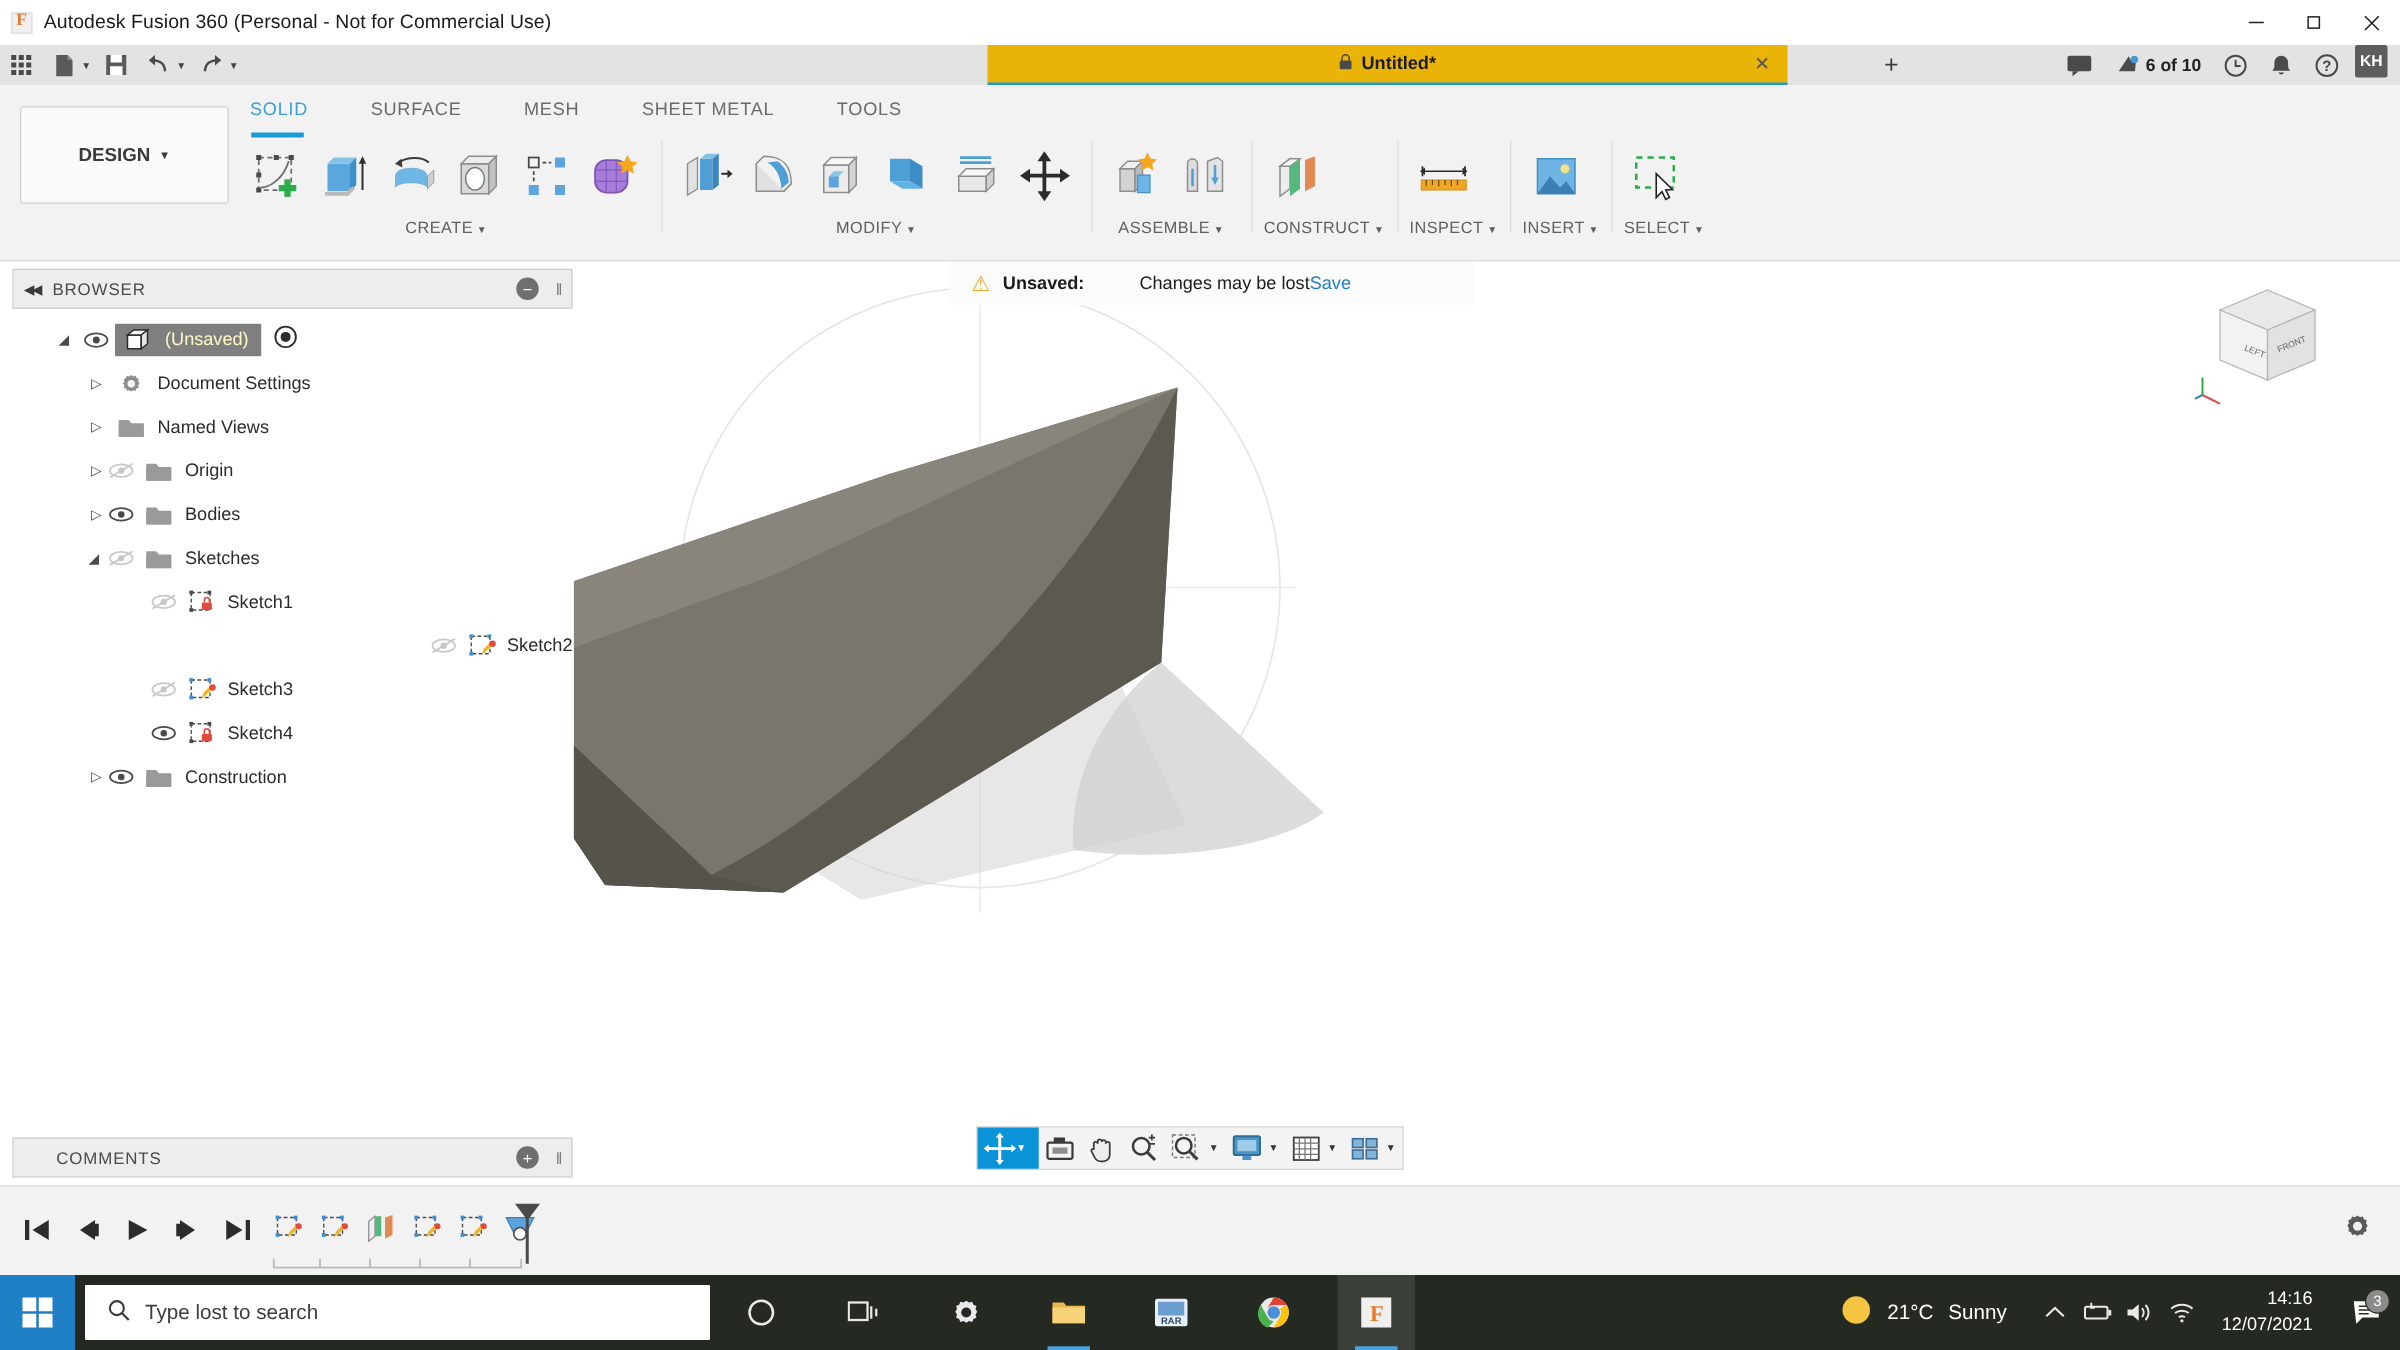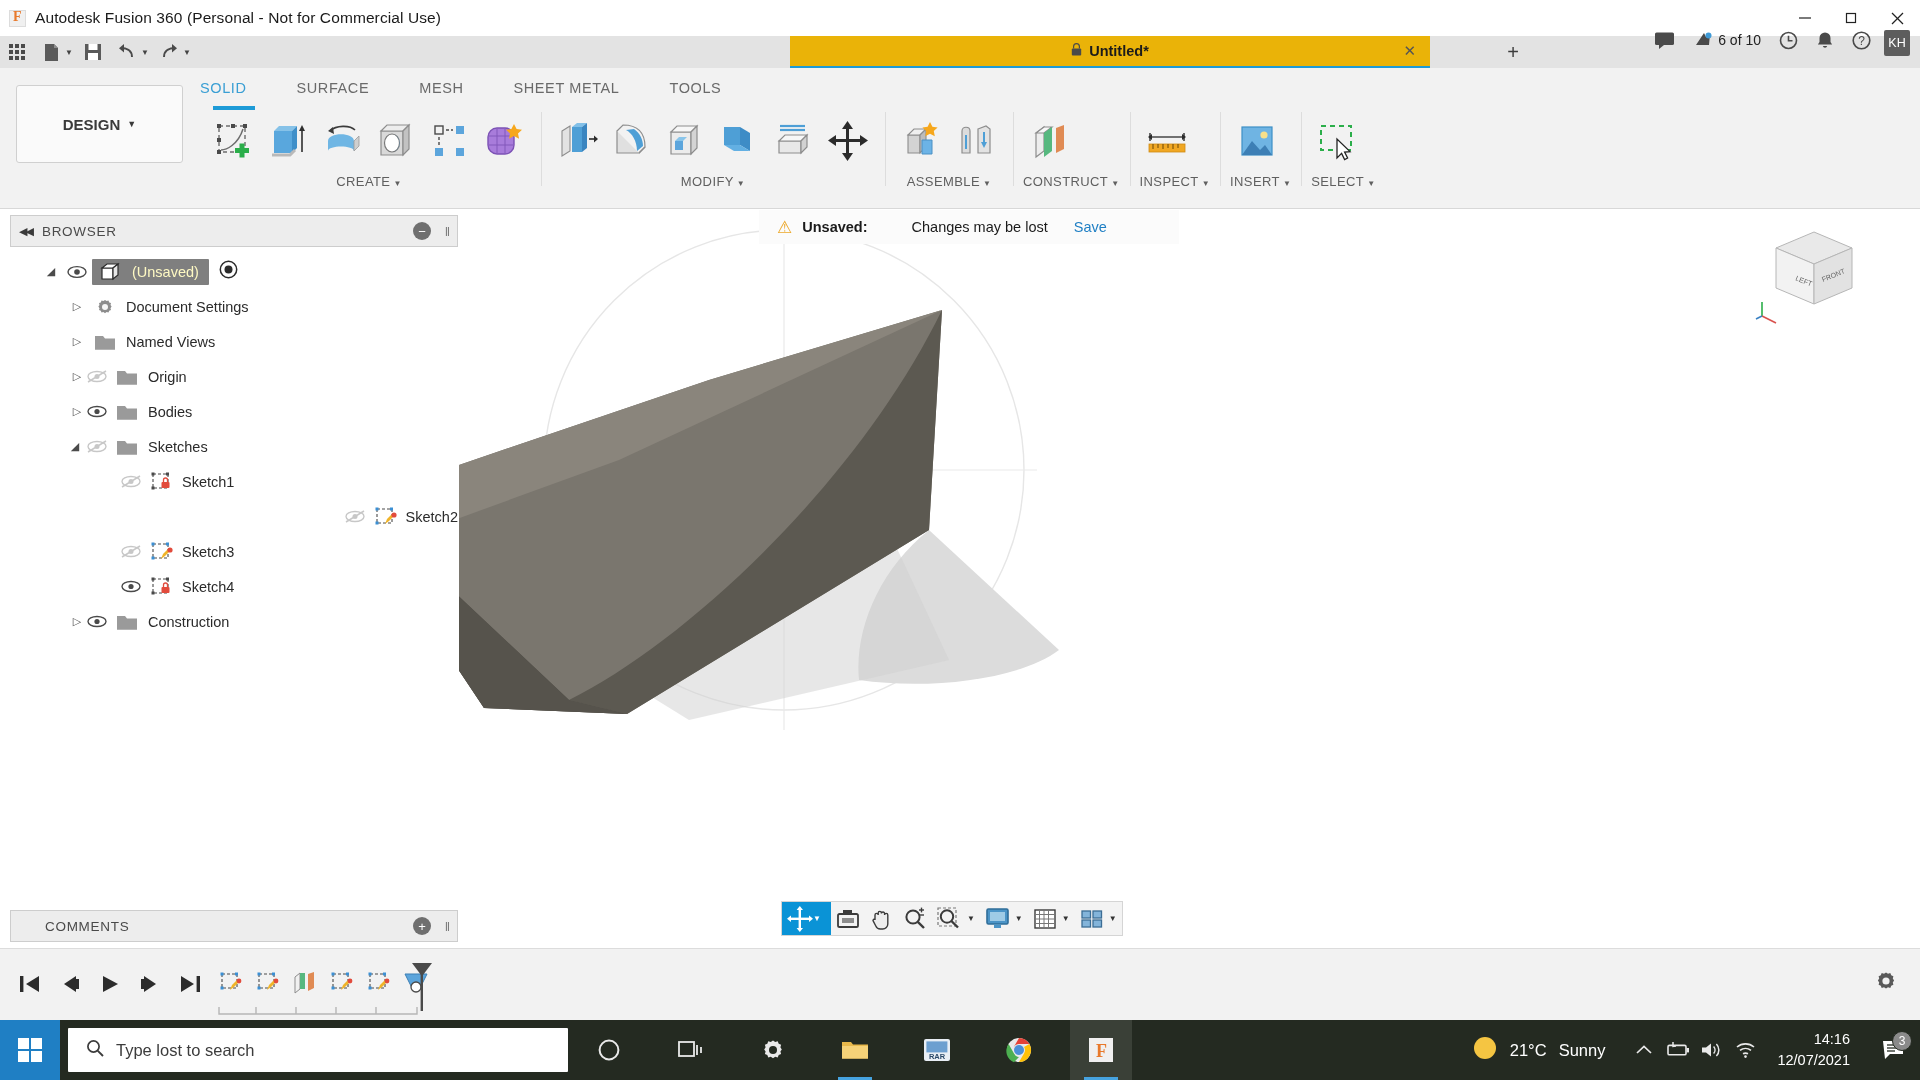--- a/index.html
+++ b/index.html
@@ -52,21 +52,21 @@
     background: #eab308; border-bottom: 2px solid #1e9bd7;
     display: flex; align-items: center; justify-content: center;
   }
   .doctab .lock { margin-right: 7px; font-size: 12px; color: #4a4a4a; }
   .doctab .tname { font-size: 14.5px; color: #1b1b1b; font-weight: bold; }
   .doctab .tclose { position: absolute; right: 14px; top: 6px; font-size: 15px; color: #555; }
   .tab-plus {
     position: absolute; left: 1495px; top: 0; width: 36px; height: 32px;
     display: flex; align-items: center; justify-content: center; font-size: 20px; color: #3c3c3c;
   }
-  .qa-right { position: absolute; right: 0; top: 0; height: 20px; display: flex; align-items: flex-end; }
+  .qa-right { position: absolute; right: 0; top: 0; height: 20px; display: flex; align-items: flex-start; font-weight: bold; }
   .qa-r-item { height: 32px; display: flex; align-items: center; padding: 0 9px; color: #3c3c3c; font-size: 14px; gap: 5px; }
   .jobcount { font-size: 14px; color: #222; }
   .avatar {
     width: 26px; height: 26px; background: #5d5d5d; color: #fff; border-radius: 2px;
     display: flex; align-items: center; justify-content: center; font-size: 12.5px;
     margin-right: 10px; margin-left: 4px;
   }
 
   
   .ribbon {
@@ -81,21 +81,21 @@
   .design-box .lbl { font-size: 15px; font-weight: bold; color: #3a3a3a; }
   .design-box .ca { margin-left: 7px; font-size: 9px; color: #3a3a3a; }
 
   .rb-tabs { position: absolute; left: 200px; top: 8px; display: flex; align-items: flex-start; }
   .rb-tab {
     font-size: 14.5px; color: #6a6a6a; letter-spacing: 0.6px; padding: 4px 0; margin-right: 50px;
     white-space: nowrap;
   }
   .rb-tab.active { color: #3a9fd4; }
 
-  .rb-groups { position: absolute; left: 197px; top: 38px; display: flex; height: 102px; }
+  .rb-groups { position: absolute; left: 185px; top: 38px; display: flex; height: 102px; }
   .rb-group { display: flex; flex-direction: column; position: relative; padding: 0 10px; }
   .rb-group + .rb-group::before {
     content: ""; position: absolute; left: 0; top: 6px; bottom: 22px; width: 1px; background: #dddddd;
   }
   .rb-icons { display: flex; align-items: flex-start; height: 66px; padding-top: 6px; }
   .rb-btn {
     width: 54px; height: 58px; display: flex; align-items: center; justify-content: center;
     position: relative;
   }
   .rb-btn.firsttab::after {
@@ -156,21 +156,21 @@
     position: absolute; left: 459px; top: 210px; width: 1461px; height: 738px;
     background: #ffffff; overflow: hidden;
   }
   .unsaved-bar {
     position: absolute; left: 300px; top: 0px; width: 420px; height: 34px;
     background: #fbfbfb; display: flex; align-items: center; font-size: 14.5px;
   }
   .unsaved-bar .warn { color: #eca92d; font-size: 17px; margin: 0 10px 0 18px; }
   .unsaved-bar .ulbl { font-weight: bold; color: #1b1b1b; }
   .unsaved-bar .umsg { color: #1b1b1b; margin-left: 44px; }
-  .unsaved-bar .usave { color: #1f7fc4; margin-left: 26px; }
+  .unsaved-bar .usave { color: #1f7fc4; }
 
   .viewcube { position: absolute; right: 46px; top: 10px; width: 120px; height: 110px; }
 
   .navbar {
     position: absolute; left: 781px; top: 901px; height: 35px;
     background: #f3f3f3; border: 1px solid #d5d5d5;
     display: flex; align-items: center;
   }
   .nav-btn {
     height: 33px; display: flex; align-items: center; justify-content: center; padding: 0 5px;

